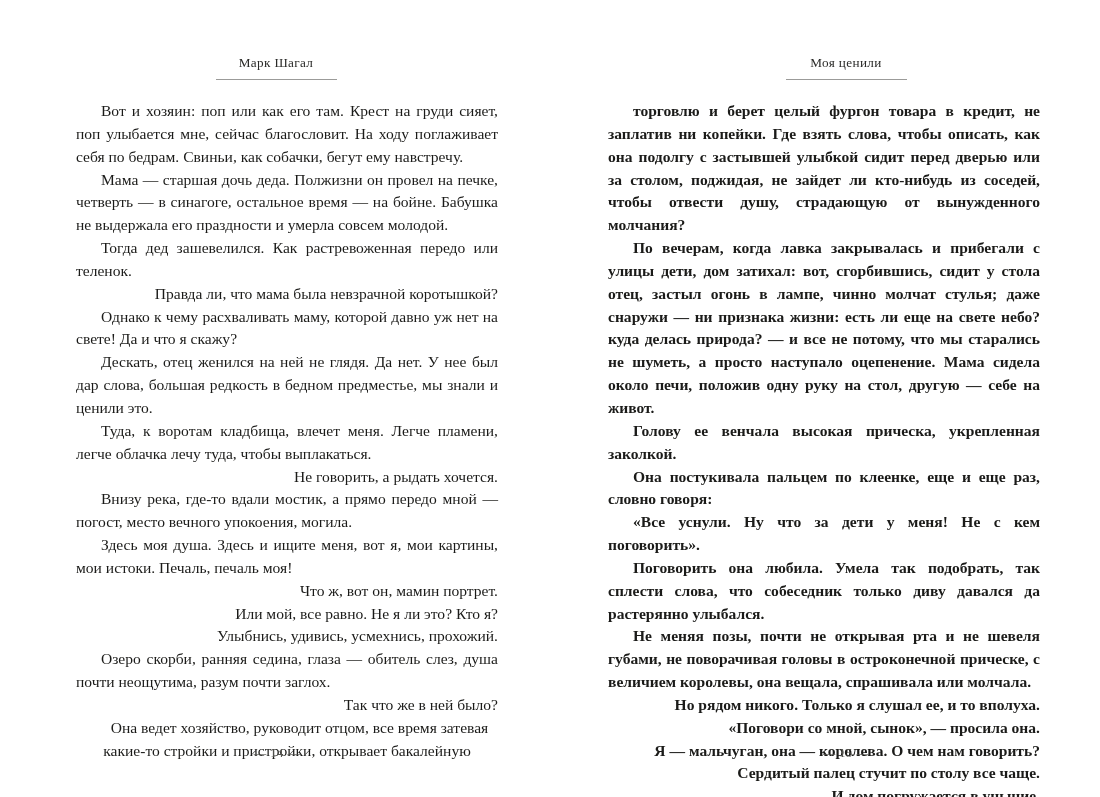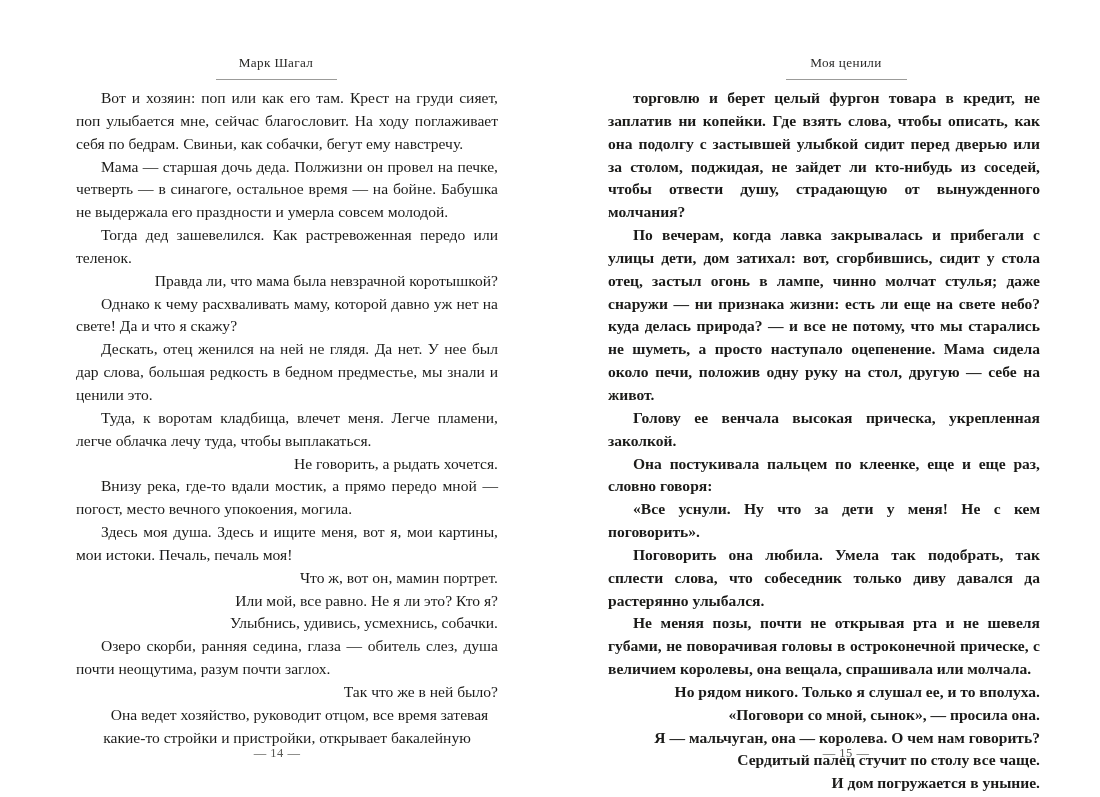--- a/index.html
+++ b/index.html
@@ -55,21 +55,21 @@
     display: block;
     width: 121px;
     height: 1px;
     margin: 8px auto 0 auto;
     background: #9b9b99;
   }
 
   
   .text-column {
     position: absolute;
-    top: 87px;
+    top: 100px;
     font-size: 15.55px;
     line-height: 22.85px;
     text-align: justify;
     text-justify: inter-word;
     hyphens: manual;
     color: #1b1b19;
   }
   .page-left  .text-column { left: 76px;  width: 422px; }
   .page-right .text-column { left: 608px; width: 432px; }
   .page-right .text-column { left: 58px; width: 432px; font-weight: bold; }
@@ -116,21 +116,21 @@
       <p class="para">Тогда дед зашевелился. Как растревоженная передо или теленок.</p>
       <p class="para short">Правда ли, что мама была невзрачной коротышкой?</p>
       <p class="para">Однако к чему расхваливать маму, которой давно уж нет на свете! Да и что я скажу?</p>
       <p class="para">Дескать, отец женился на ней не глядя. Да нет. У нее был дар слова, большая редкость в бедном предместье, мы знали и ценили это.</p>
       <p class="para">Туда, к воротам кладбища, влечет меня. Легче пламени, легче облачка лечу туда, чтобы выплакаться.</p>
       <p class="para short">Не говорить, а рыдать хочется.</p>
       <p class="para">Внизу река, где-то вдали мостик, а прямо передо мной — погост, место вечного упокоения, могила.</p>
       <p class="para">Здесь моя душа. Здесь и ищите меня, вот я, мои картины, мои истоки. Печаль, печаль моя!</p>
       <p class="para short">Что ж, вот он, мамин портрет.</p>
       <p class="para short">Или мой, все равно. Не я ли это? Кто я?</p>
-      <p class="para short">Улыбнись, удивись, усмехнись, собачки.</p>
+      <p class="para short">Улыбнись, удивись, усмехнись, прохожий.</p>
       <p class="para">Озеро скорби, ранняя седина, глаза — обитель слез, душа почти неощутима, разум почти заглох.</p>
       <p class="para short">Так что же в ней было?</p>
       <p class="para">Она ведет хозяйство, руководит отцом, все время затевая какие-то стройки и пристройки, открывает бакалейную</p>
     </div>
 
     <div class="folio">— 14 —</div>
   </div>
 
   <div class="page page-right">
 

